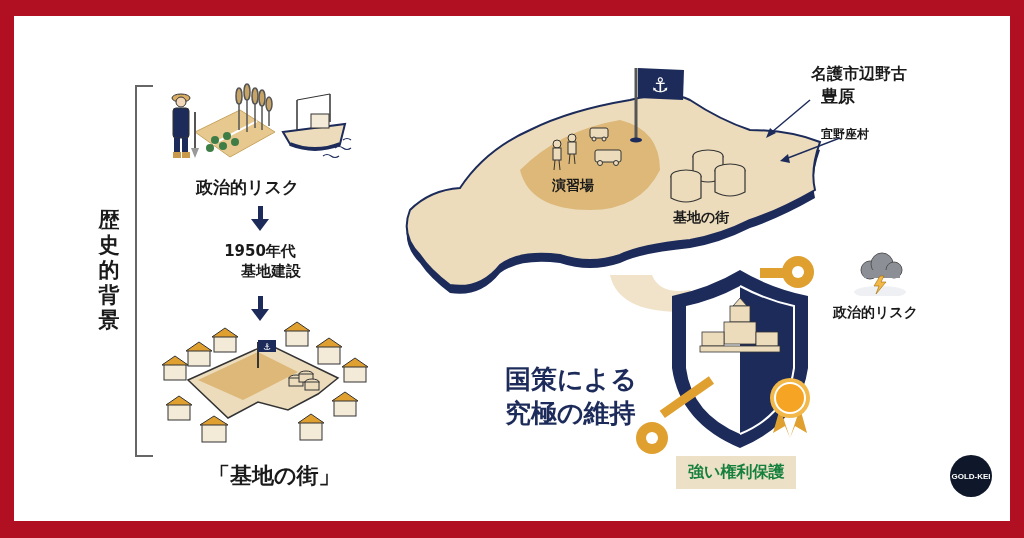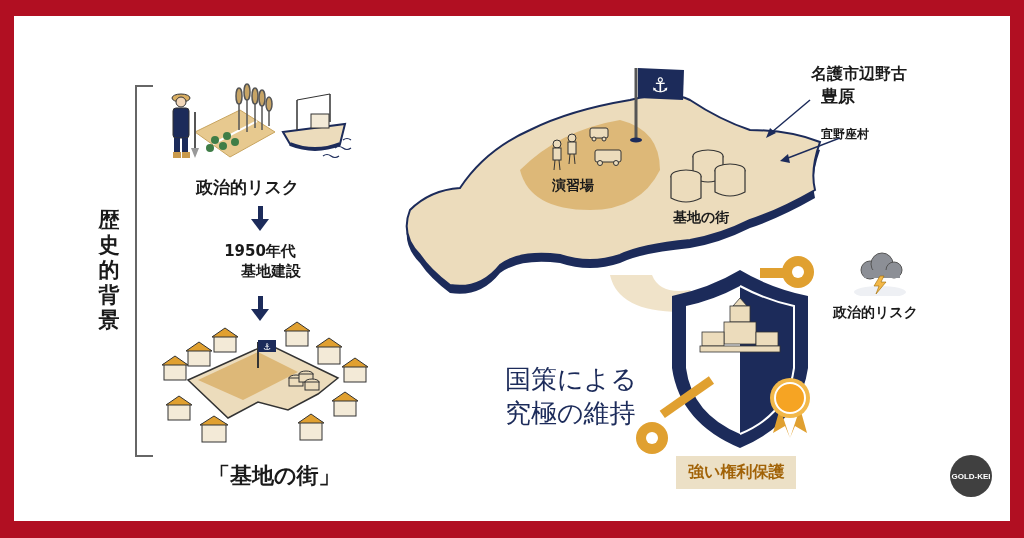--- a/index.html
+++ b/index.html
@@ -27,30 +27,30 @@
       text-align: center;
     }
     .vtext span { display: block; }
     .arrow-shaft { position: absolute; background: #1c2b5a; }
     .arrow-head {
       position: absolute; width: 0; height: 0;
       border-left: 9px solid transparent; border-right: 9px solid transparent;
       border-top: 12px solid #1c2b5a;
     }
     .big-blue {
-      position: absolute; color: #1c2b5a; font-weight: normal; font-size: 26px; line-height: 34px;
+      position: absolute; color: #1c2b5a; font-weight: bold; font-size: 26px; line-height: 34px;
       white-space: nowrap;
     }
     .tag {
-      position: absolute; background: #ece0c6; color: #a16207; font-weight: bold;
+      position: absolute; background: #ece0c6; color: #15803d; font-weight: bold;
       font-size: 16px; padding: 6px 12px;
     }
     .badge {
       position: absolute; left: 950px; top: 455px; width: 42px; height: 42px; border-radius: 50%;
-      background: #404040; color: #fff; font-size: 8px; font-weight: bold;
+      background: #0f172a; color: #fff; font-size: 8px; font-weight: bold;
       display: flex; align-items: center; justify-content: center;
       font-family: "Liberation Sans", sans-serif;
     }
   </style>
 </head>
 <body>
 
 <div class="frame"></div>
 
 <div class="bracket"></div>

